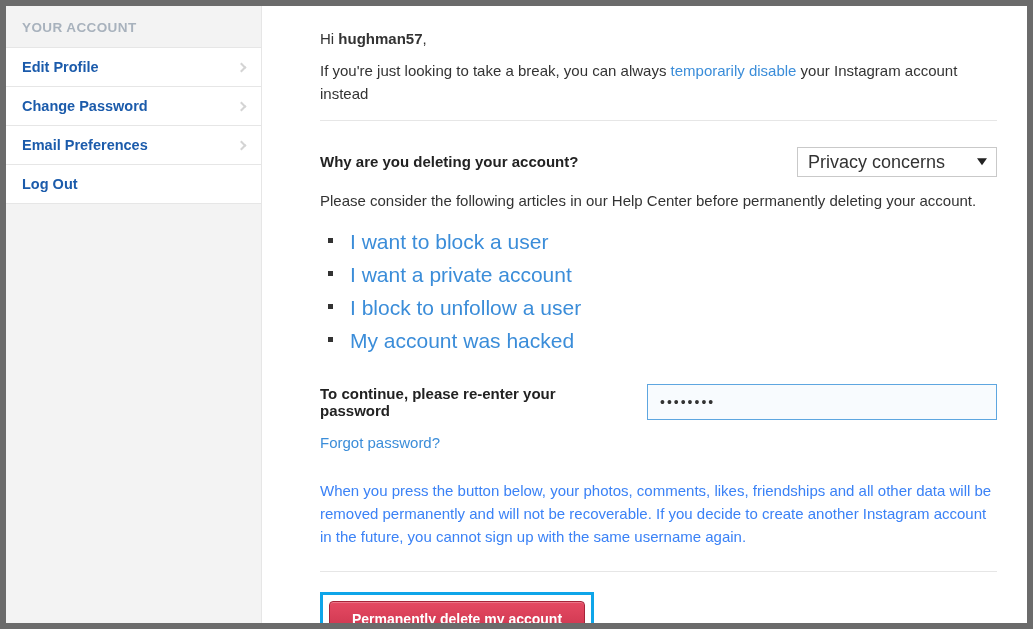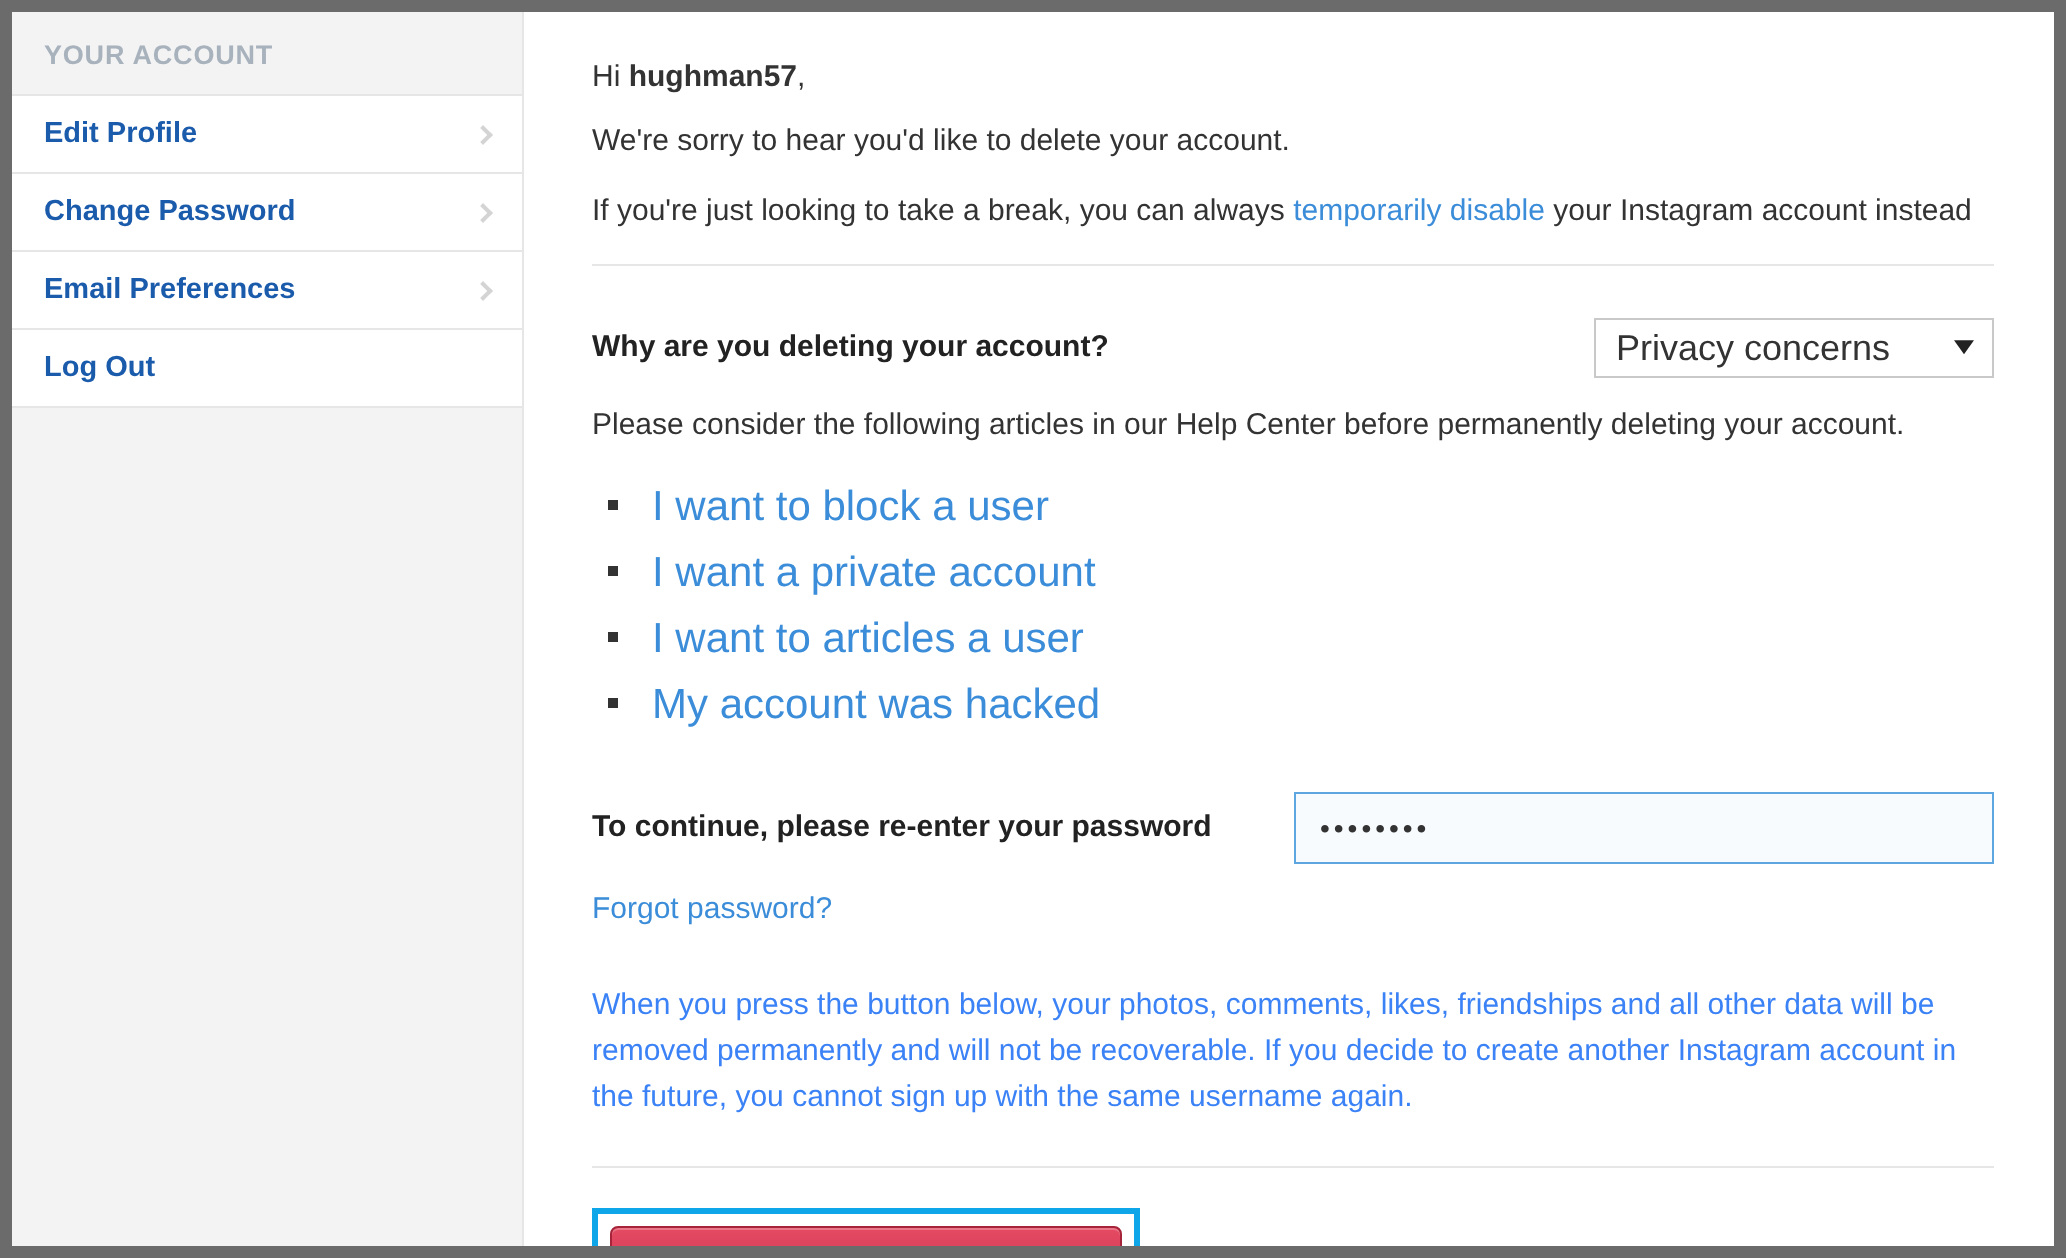--- a/index.html
+++ b/index.html
@@ -9,20 +9,21 @@
       width: 1033px;
       height: 629px;
       padding: 6px;
       overflow: hidden;
     }
     .app-window {
       display: flex;
       width: 100%;
       height: 100%;
       background: #fff;
+      gap: 24px;
     }
     
     .sidebar {
       width: 256px;
       flex: 0 0 256px;
       background: #f3f3f3;
       border-right: 1px solid #e6e6e6;
     }
     .sidebar-header {
       padding: 14px 16px 13px;
@@ -185,41 +186,40 @@
       <li class="sidebar-item no-chevron">
         <span>Log Out</span>
       </li>
     </ul>
   </aside>
 
   <main class="main">
     <p class="greeting">
       <span>Hi </span><span class="username">hughman57</span><span>,</span>
     </p>
-    <p class="para">We're sorry to hear you'd like to delete your account.</p>
     <p class="para">
       <span>If you're just looking to take a break, you can always </span><span class="link">temporarily disable</span><span> your Instagram account instead</span>
     </p>
 
     <hr class="divider">
 
     <div class="question-row">
       <div class="question">Why are you deleting your account?</div>
       <div class="select-wrap">
         <div class="select-box">Privacy concerns</div>
         <div class="select-caret"></div>
       </div>
     </div>
 
     <p class="para">Please consider the following articles in our Help Center before permanently deleting your account.</p>
 
     <ul class="help-list">
       <li>I want to block a user</li>
       <li>I want a private account</li>
-      <li>I want to articles a user</li>
+      <li>I block to unfollow a user</li>
       <li>My account was hacked</li>
     </ul>
 
     <div class="password-row">
       <div class="question">To continue, please re-enter your password</div>
       <input type="password" class="password-input" value="••••••••" style="">
     </div>
 
     <span class="forgot">Forgot password?</span>
 

